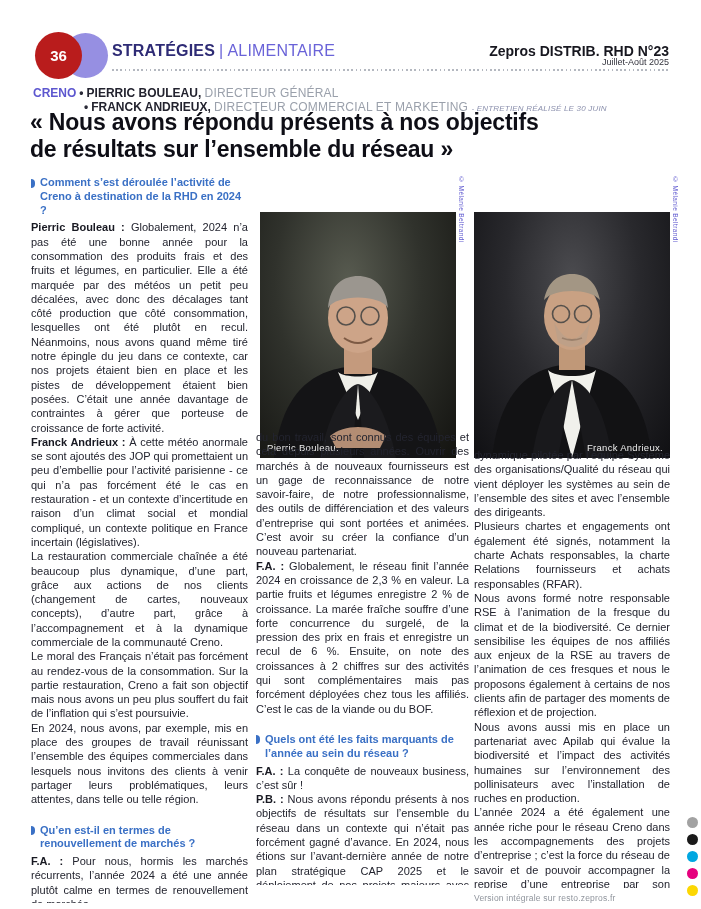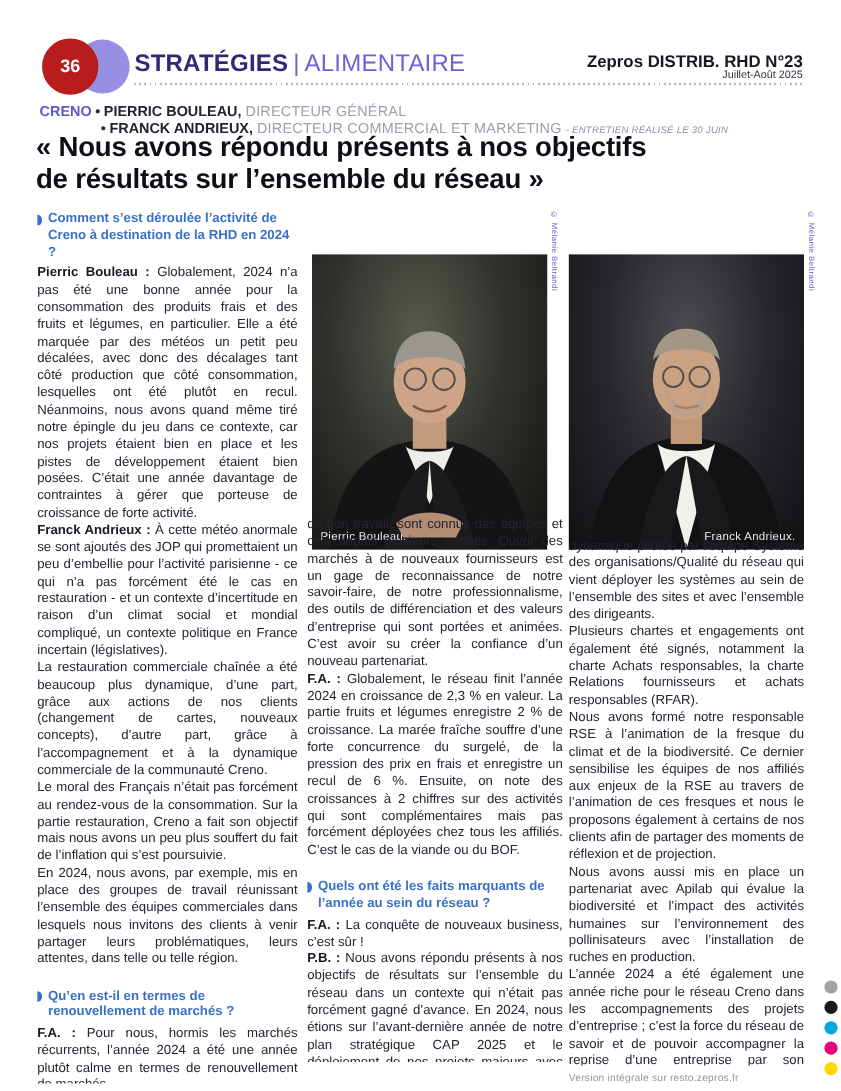--- a/index.html
+++ b/index.html
@@ -9,21 +9,21 @@
     position:relative; width:701px; height:909px; background:#ffffff;
     overflow:hidden; margin:0 auto;
   }
 
   
   .badge-light { position:absolute; left:63px; top:33px; width:45px; height:45px;
     border-radius:50%; background:#968fe2; }
   .badge-dark { position:absolute; left:35px; top:32px; width:47px; height:47px;
     border-radius:50%; background:#b91c1c; color:#fff; font-size:15px; font-weight:700;
     display:flex; align-items:center; justify-content:center; }
-  .section-title { position:absolute; left:112px; top:42px; font-size:20px; letter-spacing:.2px; white-space:nowrap; }
+  .section-title { position:absolute; left:112px; top:42px; font-size:16px; letter-spacing:.2px; white-space:nowrap; }
   .section-title .main { color:#2e2b75; font-weight:800; }
   .section-title .divider { color:#6a63d8; font-weight:300; padding:0 4px; }
   .section-title .sub { color:#6a63d8; font-weight:400; }
   .dotted-rule { position:absolute; left:112px; top:69px; width:557px; height:2px;
     background:repeating-linear-gradient(to right,#b4b8c0 0 1.6px, transparent 1.6px 4.2px); }
   .issue { position:absolute; right:32px; top:46px; text-align:right; line-height:11px; }
   .issue .l1 { font-size:14px; font-weight:700; color:#17171f; }
   .issue .l2 { font-size:9px; color:#33333d; }
 
   

